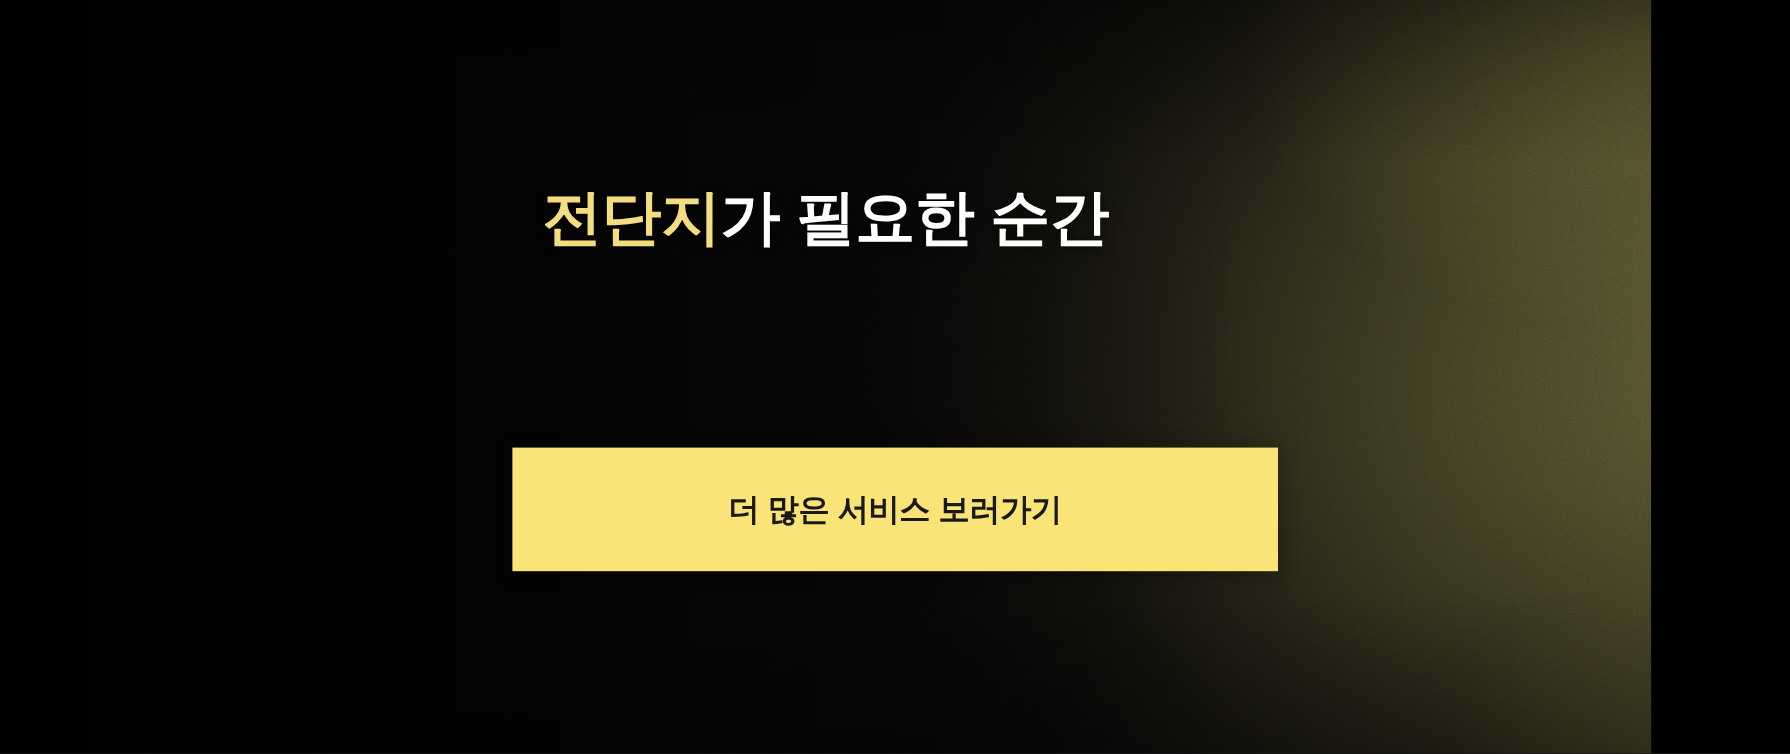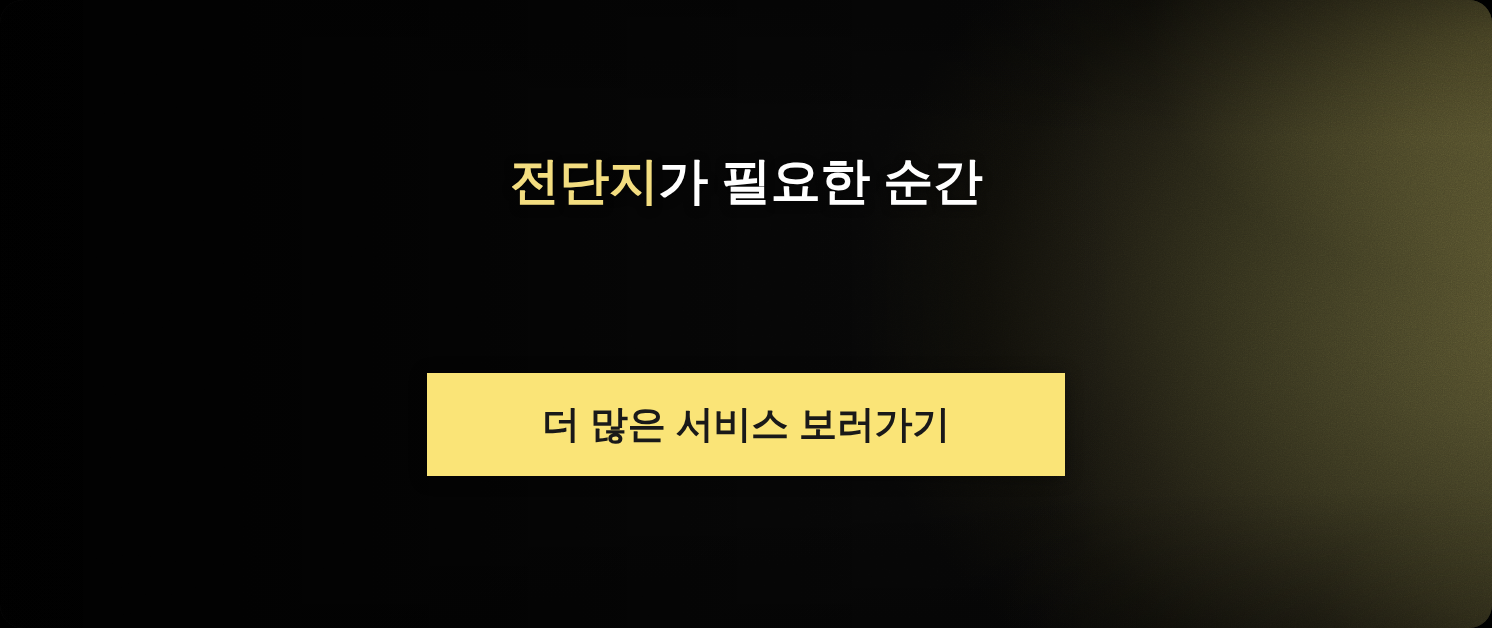--- a/index.html
+++ b/index.html
@@ -3,26 +3,25 @@
 <meta charset="utf-8">
 <title>Promo Banner</title>
 <style>
   html, body {
     margin: 0;
     padding: 0;
     background: #000;
   }
   #banner {
     position: relative;
-    width: 1492px;
+    width: 1376px;
     height: 628px;
     overflow: hidden;
     background-color: #0a0a0a;
     font-family: "Liberation Sans", "DejaVu Sans", sans-serif;
-    border-radius: 23px;
     -webkit-font-smoothing: antialiased;
   }
 
   
   .bg-layer {
     position: absolute;
     inset: 0;
     pointer-events: none;
   }
   .glow-main {
@@ -115,21 +114,21 @@
     display: flex;
     align-items: center;
     justify-content: center;
     width: 100%;
     height: 100%;
     border: 0;
     border-radius: 0;
     background: #fae477;
     color: #191919;
     font-family: "Liberation Sans", "DejaVu Sans", sans-serif;
-    font-size: 38px;
+    font-size: 26px;
     font-weight: 700;
     letter-spacing: -0.3px;
     cursor: pointer;
     box-shadow: 0 2px 16px rgba(0,0,0,0.35);
   }
 </style>
 </head>
 <body>
 
 <div id="banner">

